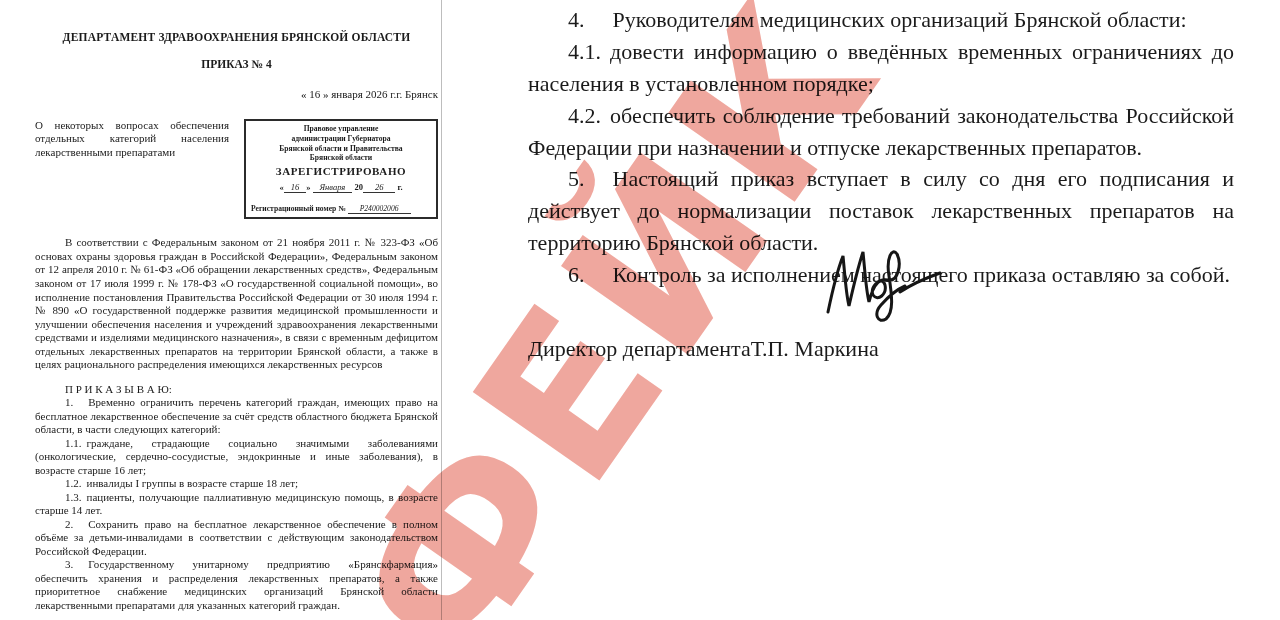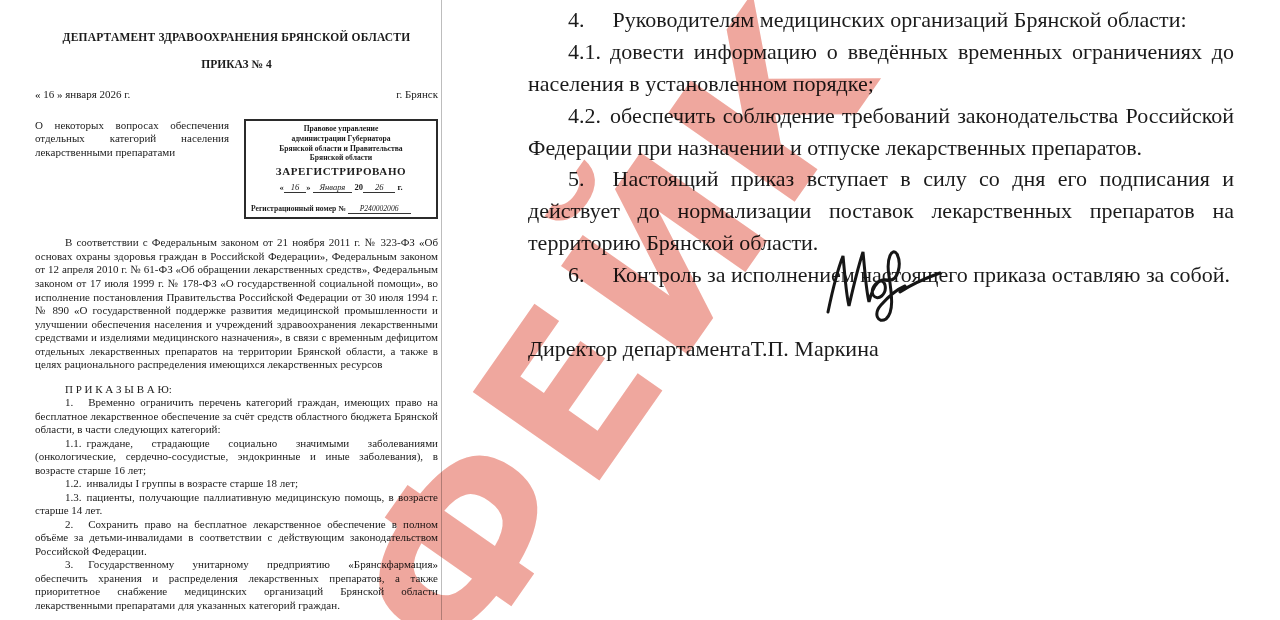--- a/index.html
+++ b/index.html
@@ -3,21 +3,21 @@
 <meta charset="utf-8">
 <style>
   html,body{margin:0;padding:0;background:#fff;}
   .doc{position:relative;width:1252px;height:620px;background:#ffffff;overflow:hidden;
        font-family:"Liberation Serif",serif;color:#1b1b1b;}
 
   
   .page1{position:absolute;left:35px;top:30px;width:403px;font-size:11px;line-height:1.23;}
   .p1-org{text-align:center;font-weight:bold;font-size:11.5px;letter-spacing:.2px;}
   .p1-order{text-align:center;font-weight:bold;font-size:11.5px;margin-top:13px;}
-  .p1-dateline{display:flex;justify-content:space-between;margin-top:17px;}
+  .p1-dateline{display:flex;justify-content:flex-end;margin-top:17px;}
   .p1-subrow{display:flex;justify-content:space-between;margin-top:17px;}
   .subject{width:194px;text-align:justify;text-align-last:left;}
   .stamp{width:180px;border:2px solid #2b2b2b;padding:3px 5px 4px;text-align:center;
          font-size:7.6px;font-weight:bold;line-height:1.3;align-self:flex-start;}
   .stamp-registered{font-size:11px;letter-spacing:.6px;margin-top:1px;}
   .stamp-dateline{font-size:8.5px;font-weight:bold;margin-top:3px;white-space:nowrap;}
   .hand{font-style:italic;font-weight:normal;border-bottom:1px solid #333;padding:0 7px;}
   .hand-sm{font-style:italic;font-weight:normal;border-bottom:1px solid #333;padding:0 12px;}
   .stamp-regline{font-size:7.6px;text-align:left;margin-top:11px;white-space:nowrap;}
   .preamble{margin:17px 0 0;text-align:justify;text-align-last:left;text-indent:30px;}

